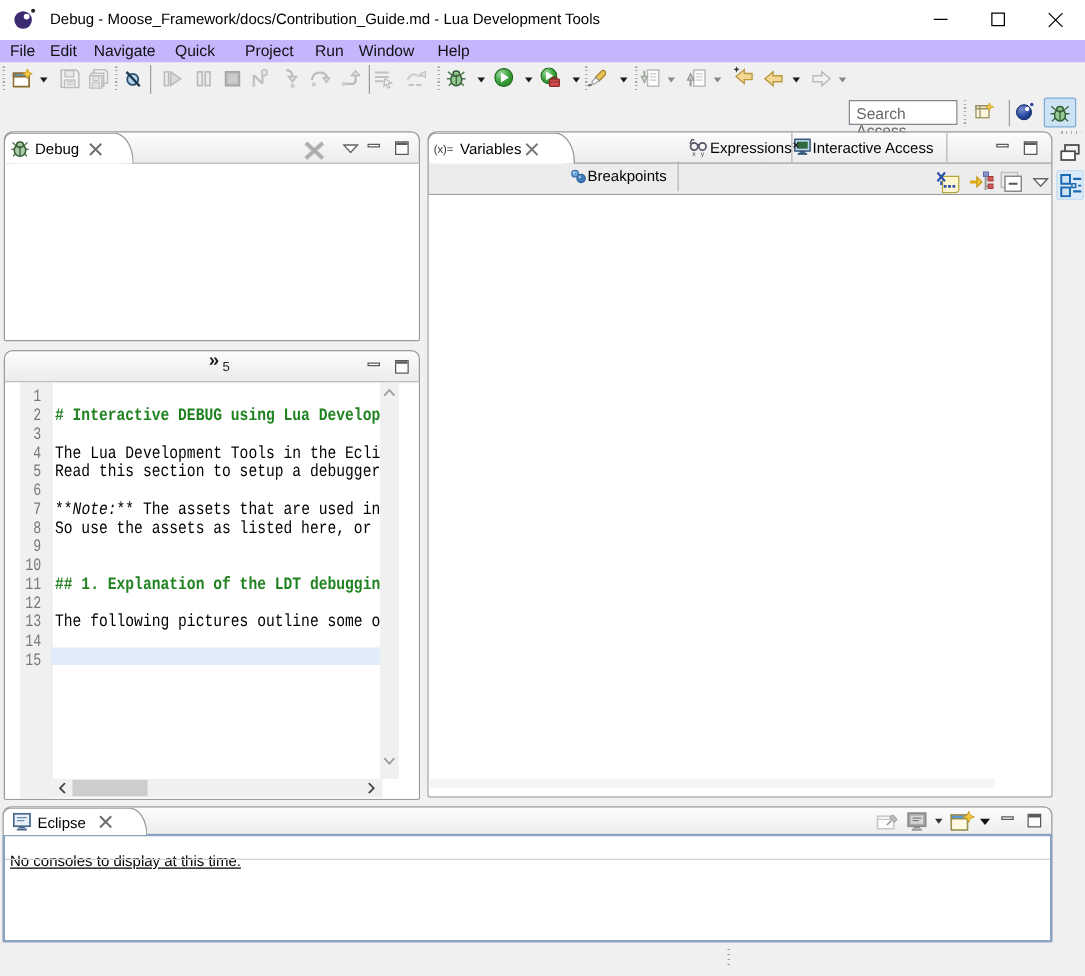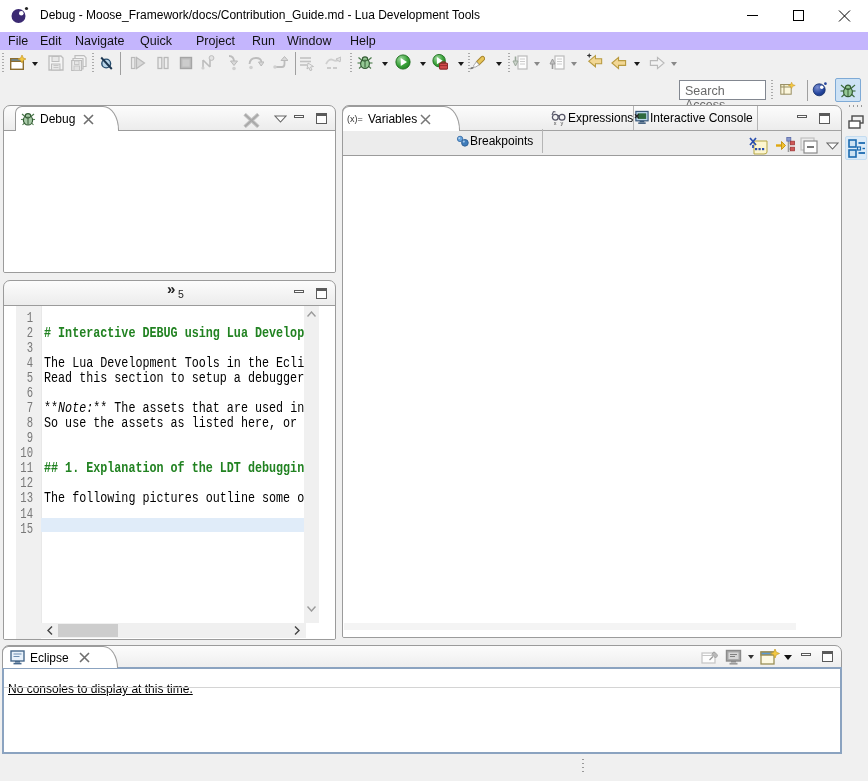--- a/index.html
+++ b/index.html
@@ -279,21 +279,21 @@
       </g>
       <ellipse cx="8" cy="10" rx="4.4" ry="4.7" fill="#95c995" stroke="#355c35" stroke-width="1.2"></ellipse>
       <ellipse cx="8" cy="5.2" rx="2.6" ry="2.1" fill="#95c995" stroke="#355c35" stroke-width="1.2"></ellipse>
       <line x1="8" y1="6" x2="8" y2="14" stroke="#355c35"></line>
     </svg>
   </div>
 </div>
 
 <div id="debugPanel" class="panel" style="left:3px;top:105px;width:333px;height:168px;">
   <div class="pcontent" style="left:0;top:24px;width:331px;height:142px;border-radius:0 0 1px 1px;"></div>
-  <div class="tab tab-active" style="left:-1px;width:104px;height:25px;margin-left:12px;">
+  <div class="tab tab-active" style="left:-1px;width:104px;height:25px;">
     <svg class="abs" style="left:4px;top:4px" width="16" height="16" viewBox="0 0 16 16">
       <g stroke="#4a7a4a" stroke-width="1.1">
         <line x1="8" y1="8" x2="2" y2="3"></line>
           <line x1="8" y1="8" x2="14" y2="3"></line>
         <line x1="8" y1="8" x2="1" y2="8.5"></line>
           <line x1="8" y1="8" x2="15" y2="8.5"></line>
         <line x1="8" y1="8" x2="2.5" y2="14"></line>
           <line x1="8" y1="8" x2="13.5" y2="14"></line>
       </g>
       <ellipse cx="8" cy="9.2" rx="4.6" ry="4.8" fill="#a9cba9" stroke="#355c35" stroke-width="1.2"></ellipse>
@@ -417,21 +417,21 @@
     <div class="tabtext" style="left:21px;">Expressions</div>
   </div>
   <div class="tab" style="left:287px;width:128px;height:24px;border-right:1px solid #b5b5b5;">
     <svg class="abs" style="left:4px;top:4px" width="15" height="16" viewBox="0 0 16 17">
       <rect x="2" y="1.5" width="13" height="10" fill="#bcd7ee" stroke="#39597a" stroke-width="1.3"></rect>
       <rect x="4" y="3.5" width="9" height="6" fill="#2f6a3f"></rect>
       <path d="M1 4.5 L5 8.5 M1 8.5 L5 4.5" stroke="#222" stroke-width="1.2"></path>
       <rect x="6" y="11.5" width="5" height="1.6" fill="#39597a"></rect>
       <rect x="4.5" y="13.2" width="8" height="1.6" fill="#39597a"></rect>
     </svg>
-    <div class="tabtext" style="left:20px;">Interactive Console</div>
+    <div class="tabtext" style="left:20px;">Interactive Access</div>
   </div>
   <div class="tab tab-active" style="left:-1px;width:118px;height:25px;">
     <div class="abs" style="left:4px;top:7px;font-size:9px;color:#333;font-family:'Liberation Sans',sans-serif;">(x)=</div>
     <div class="tabtext" style="left:25px;">Variables</div>
     <svg class="abs" style="left:77px;top:7px" width="11" height="11" viewBox="0 0 11 11">
       <path d="M1 1 L10 10 M10 1 L1 10" stroke="#777" stroke-width="1.5"></path>
     </svg>
   </div>
 
   <svg class="abs" style="left:404px;top:30px" width="22" height="20" viewBox="0 0 22 20">

